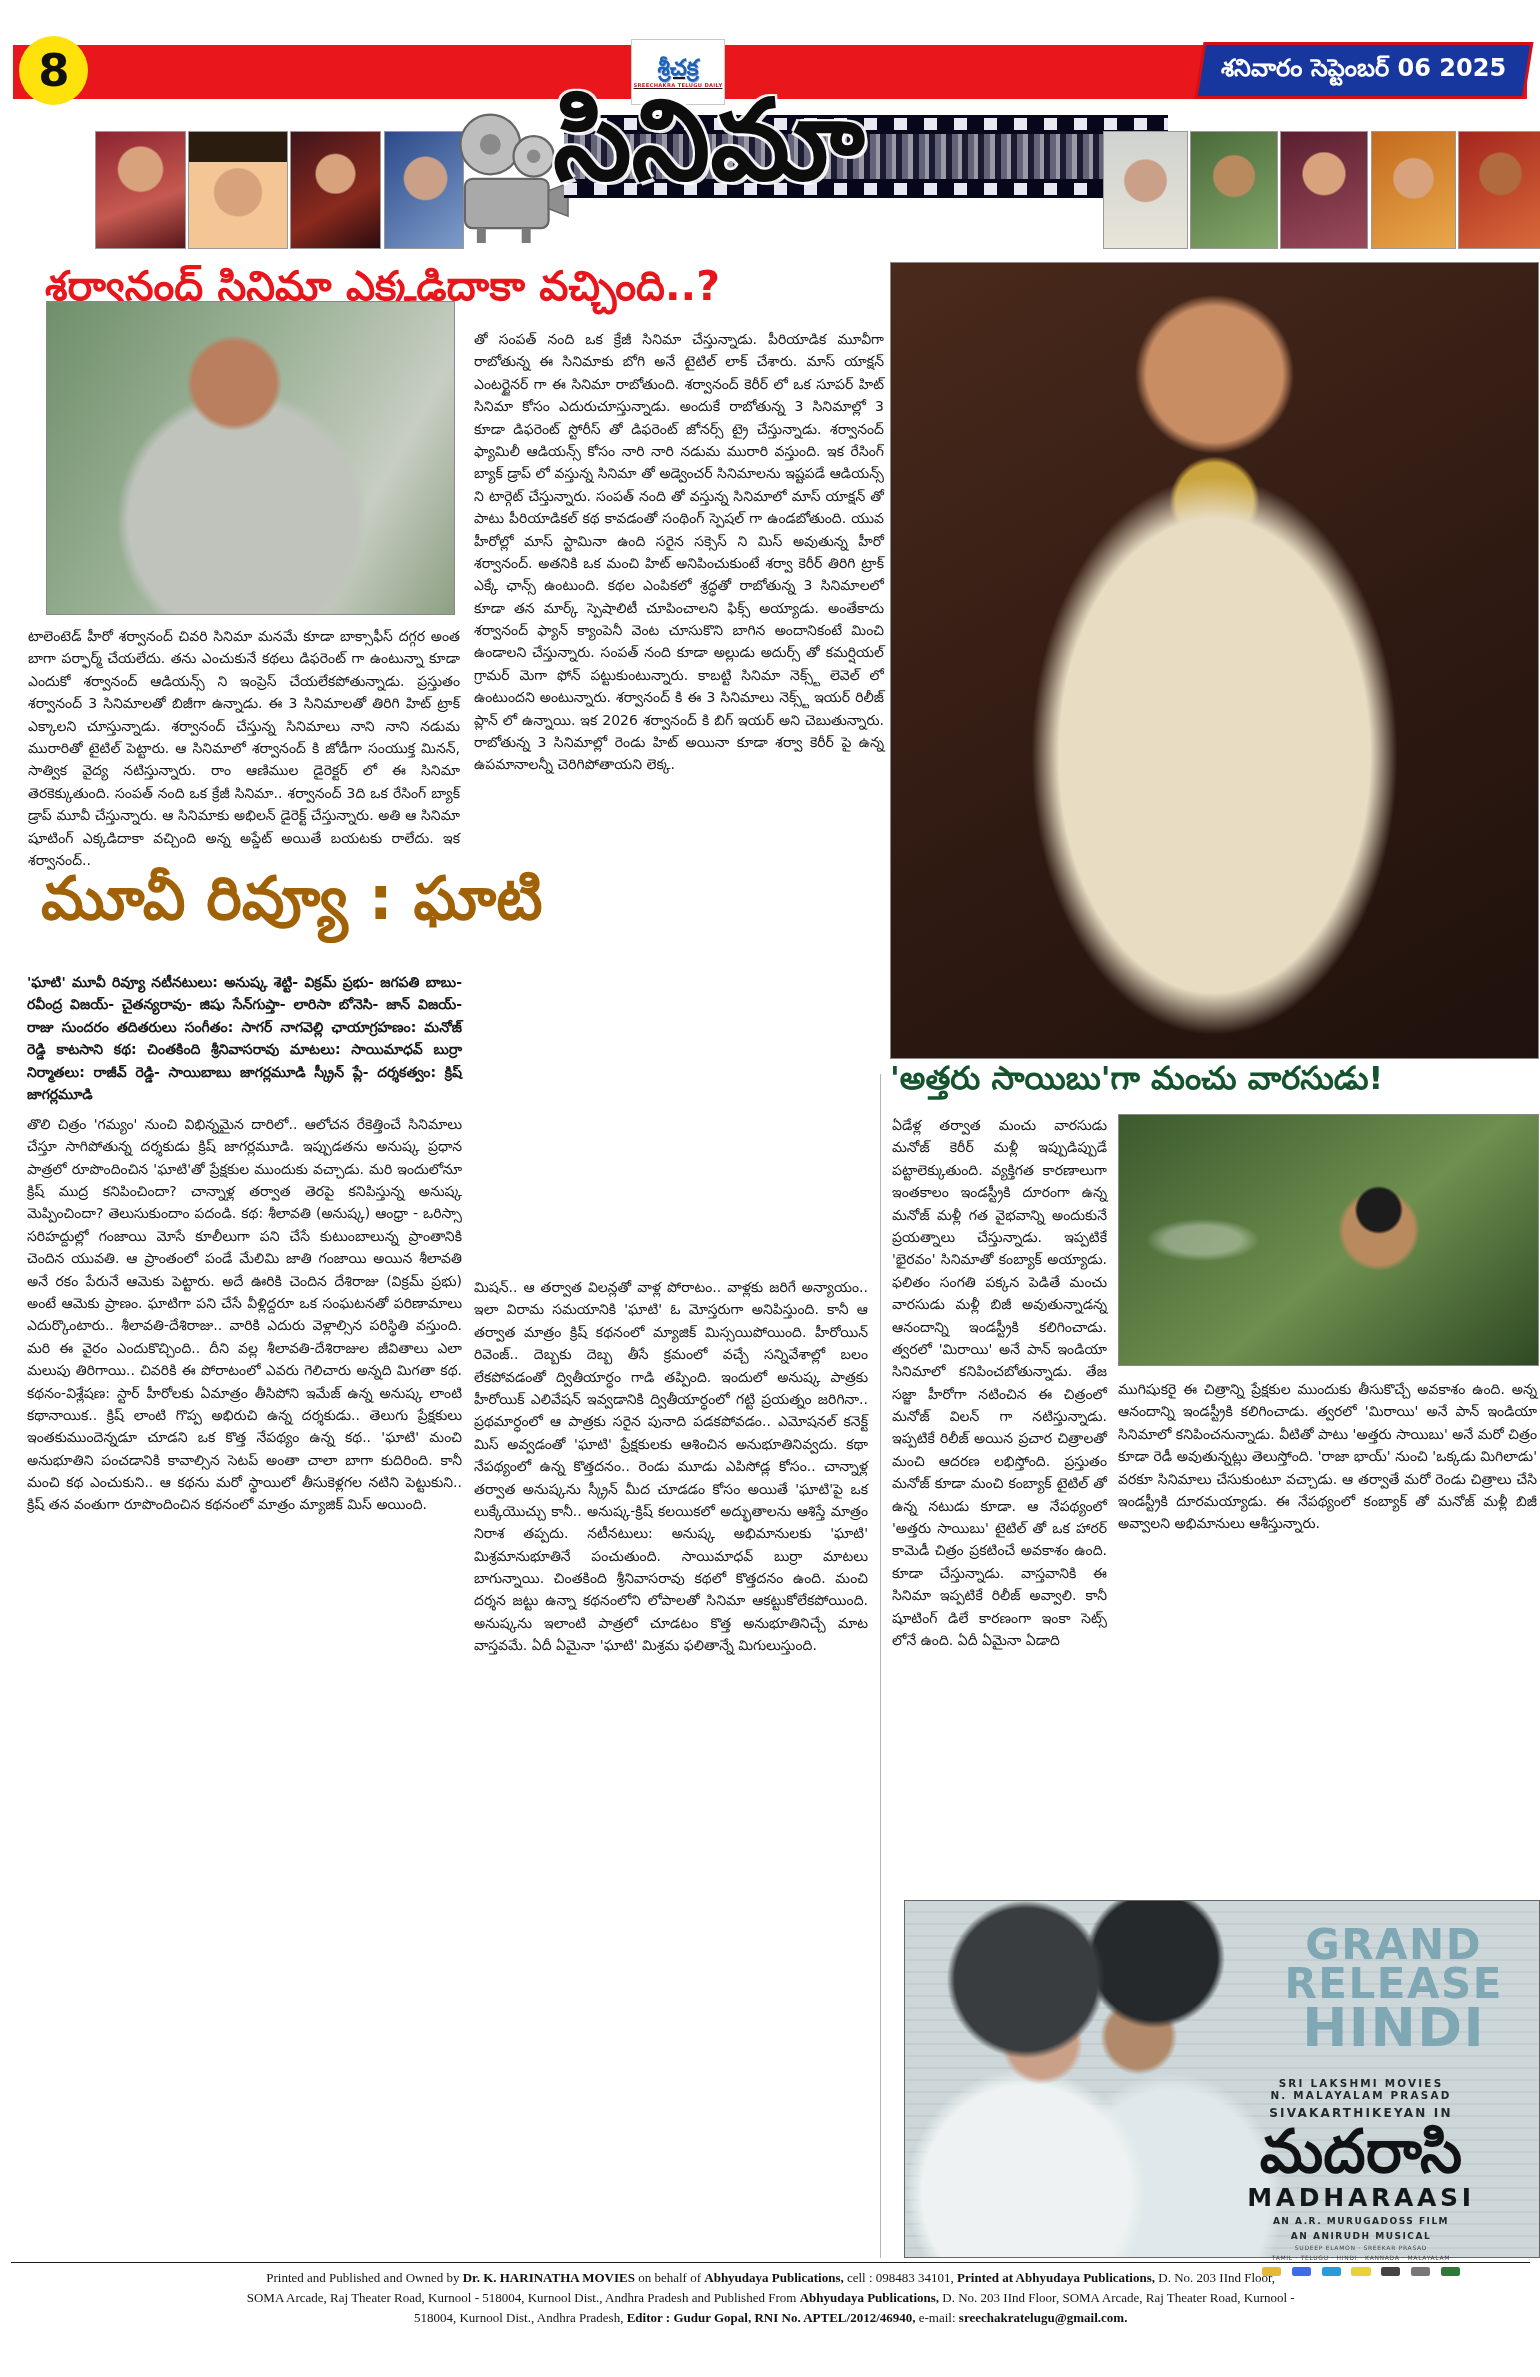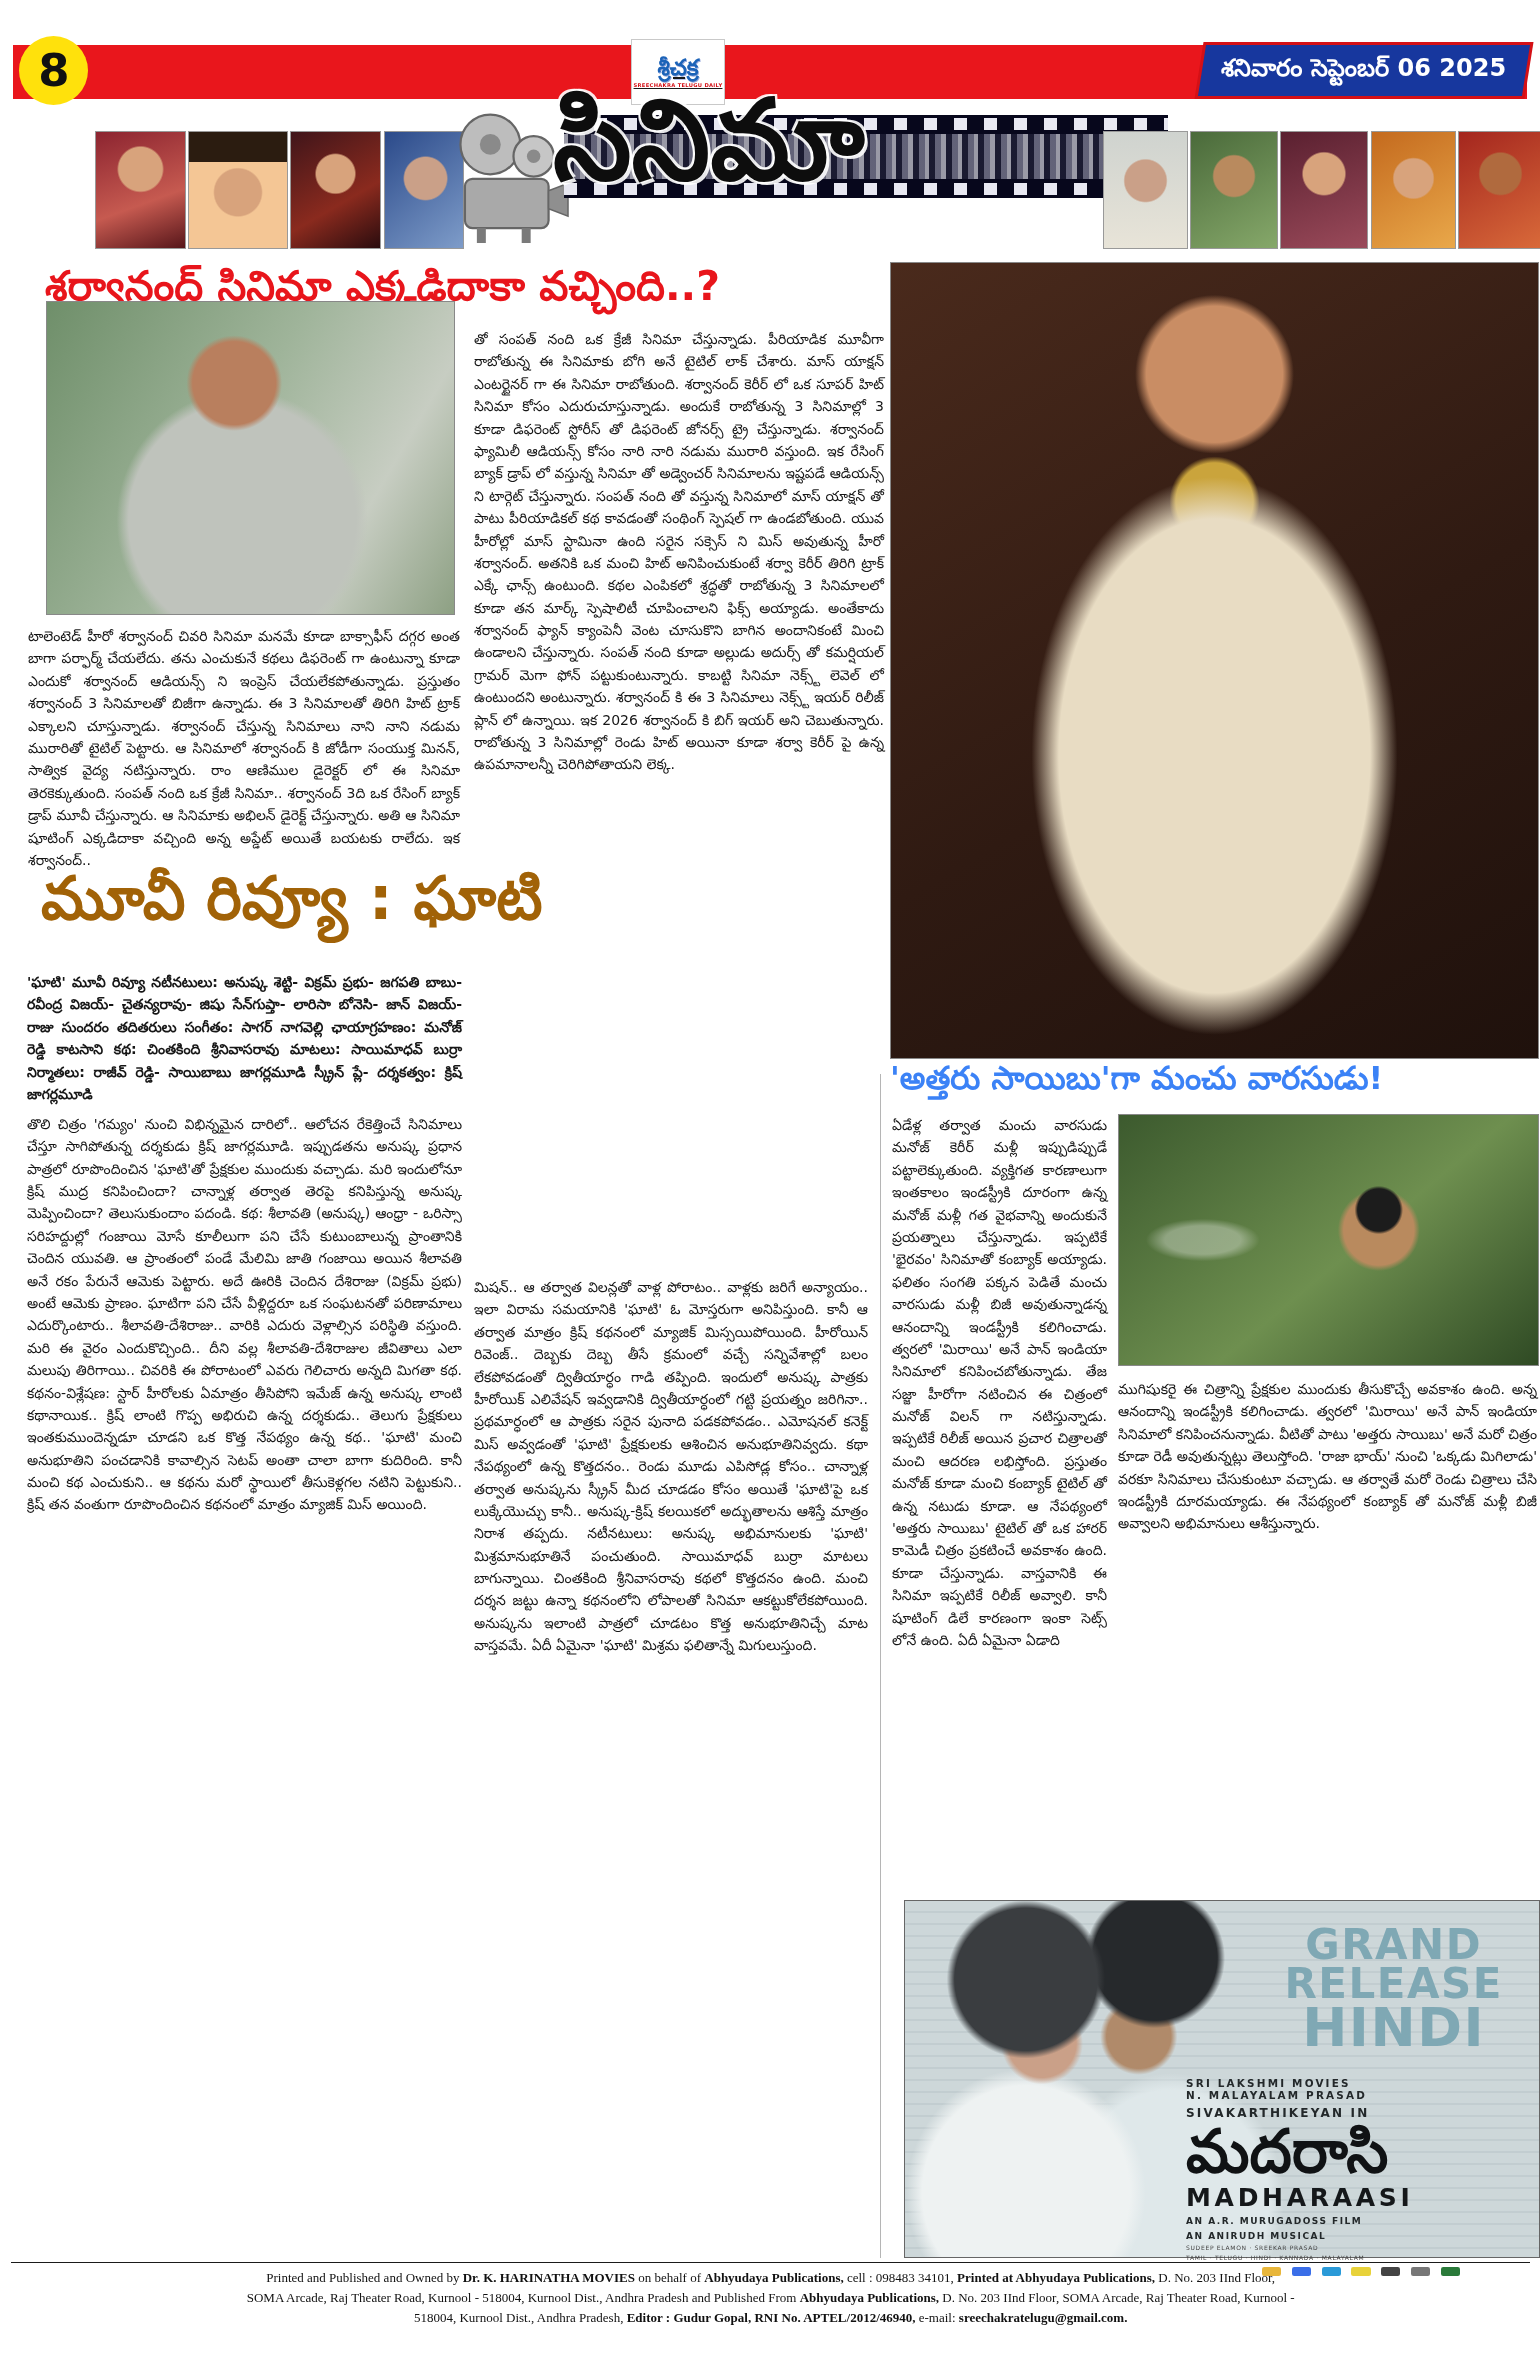--- a/index.html
+++ b/index.html
@@ -64,21 +64,21 @@
   .ghaati{left:474px;top:989px;width:394px;height:273px;
       background:radial-gradient(circle at 78% 88%,#b0542e 0 10%,rgba(0,0,0,0) 12%),
                  radial-gradient(ellipse at 14% 92%,rgba(220,215,210,.55) 0 12%,rgba(0,0,0,0) 16%),
                  linear-gradient(115deg,#2c1215,#3a1a1a 40%,#241013 70%,#31161a);}
   .ghaati .gtitle{position:absolute;top:78px;width:100%;text-align:center;
       font-family:"DejaVu Serif",serif;font-size:43px;font-weight:bold;color:#d01418;letter-spacing:6px;
       text-shadow:1.5px 1.5px 2.2px #000;}
   .rcol2{left:474px;top:1276px;width:394px;height:980px;}
   .vrule{left:880px;top:1074px;width:0.7px;height:1184px;background:#b5b5b5;}
 
-  .h3{left:890px;top:1059px;width:647px;font-size:32px;font-weight:bold;color:#3b82f6;white-space:nowrap;}
+  .h3{left:890px;top:1059px;width:647px;font-size:32px;font-weight:bold;color:#14532d;white-space:nowrap;}
   .ph-manoj{left:1118px;top:1114px;width:419px;height:250px;
       background:radial-gradient(circle at 62% 38%,#1c1c1c 0 7%,rgba(0,0,0,0) 8%),
                  radial-gradient(circle at 62% 46%,#b98a5e 0 12%,rgba(0,0,0,0) 14%),
                  radial-gradient(ellipse at 20% 50%,rgba(255,255,255,.35) 0 8%,rgba(0,0,0,0) 12%),
                  linear-gradient(140deg,#3c5a2e,#6e8f4f 55%,#2f4a24);}
   .a3colA{left:892px;top:1114px;width:215px;height:778px;}
   .a3colB{left:1118px;top:1378px;width:419px;height:513px;}
 
   
   .madh{left:904px;top:1900px;width:634px;height:356px;border:0.7px solid #666;
@@ -86,21 +86,21 @@
   .madh .couple{position:absolute;left:0;top:0;width:403px;height:356px;
       background:radial-gradient(circle at 30% 22%,#3a3d40 0 18%,rgba(0,0,0,0) 20%),
                  radial-gradient(circle at 62% 16%,#26292c 0 16%,rgba(0,0,0,0) 18%),
                  radial-gradient(circle at 34% 40%,#caa088 0 10%,rgba(0,0,0,0) 12%),
                  radial-gradient(circle at 58% 38%,#b08a6a 0 10%,rgba(0,0,0,0) 12%),
                  radial-gradient(ellipse at 30% 82%,#eef2f2 0 26%,rgba(0,0,0,0) 30%),
                  radial-gradient(ellipse at 66% 84%,#dfe8ea 0 26%,rgba(0,0,0,0) 30%);}
   .grand{position:absolute;right:22.4px;top:25px;width:246px;text-align:center;color:#7fa8b4;
       font-weight:bold;line-height:.92;letter-spacing:1.5px;}
   .grand .g1,.grand .g2{font-size:42px;} .grand .g3{font-size:54px;}
-  .mcred{position:absolute;right:3px;top:176px;width:350px;color:#23282a;}
+  .mcred{position:absolute;right:3px;top:176px;width:350px;text-align:center;color:#23282a;}
   .mline1{font-size:10.4px;font-weight:bold;letter-spacing:2.2px;}
   .mstar{font-size:12px;font-weight:bold;letter-spacing:2.2px;margin-top:4.5px;}
   .mtitle{font-size:60px;font-weight:bold;color:#101214;line-height:1.05;white-space:nowrap;}
   .men{font-size:25px;font-weight:bold;letter-spacing:3.7px;color:#15181a;}
   .msmall{font-size:9px;font-weight:bold;letter-spacing:1.5px;margin-top:4.5px;}
   .mtiny{font-size:6px;letter-spacing:0.7px;color:#444;margin-top:3px;}
   .mlogos{display:flex;justify-content:center;gap:10.4px;margin-top:6px;}
   .mlogos span{width:19.4px;height:9px;border-radius:2.2px;display:inline-block;}
 
   

